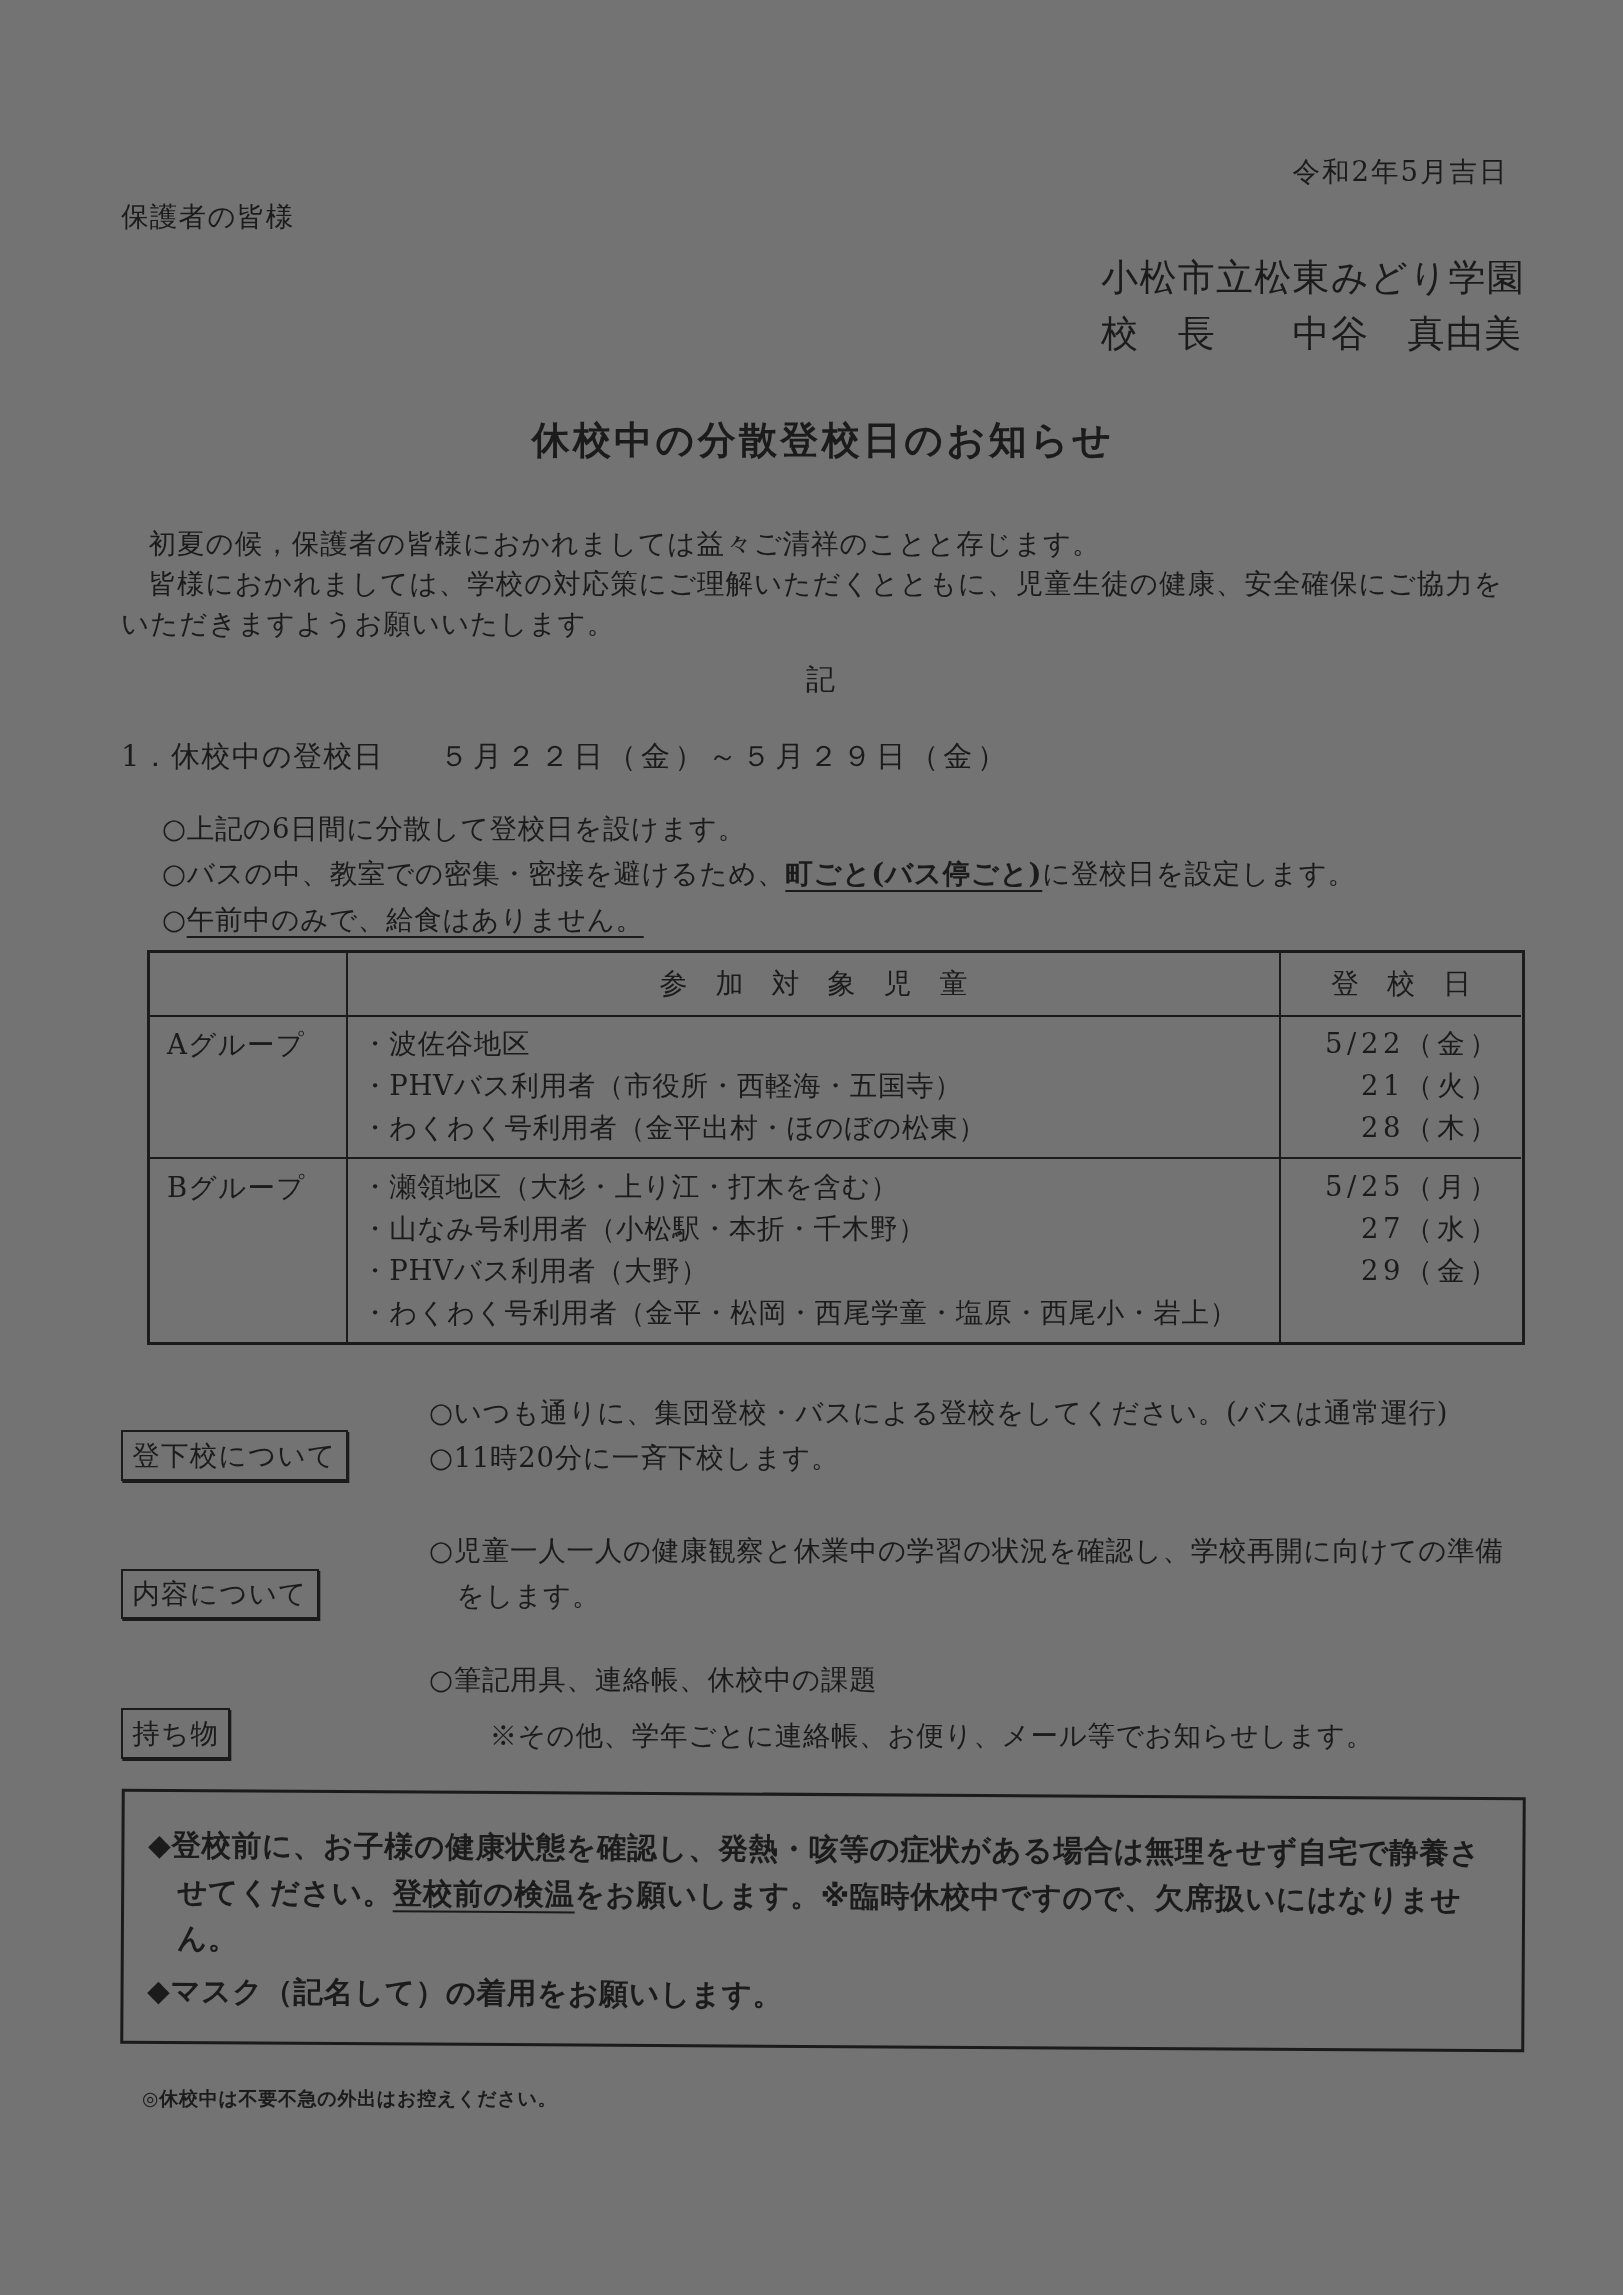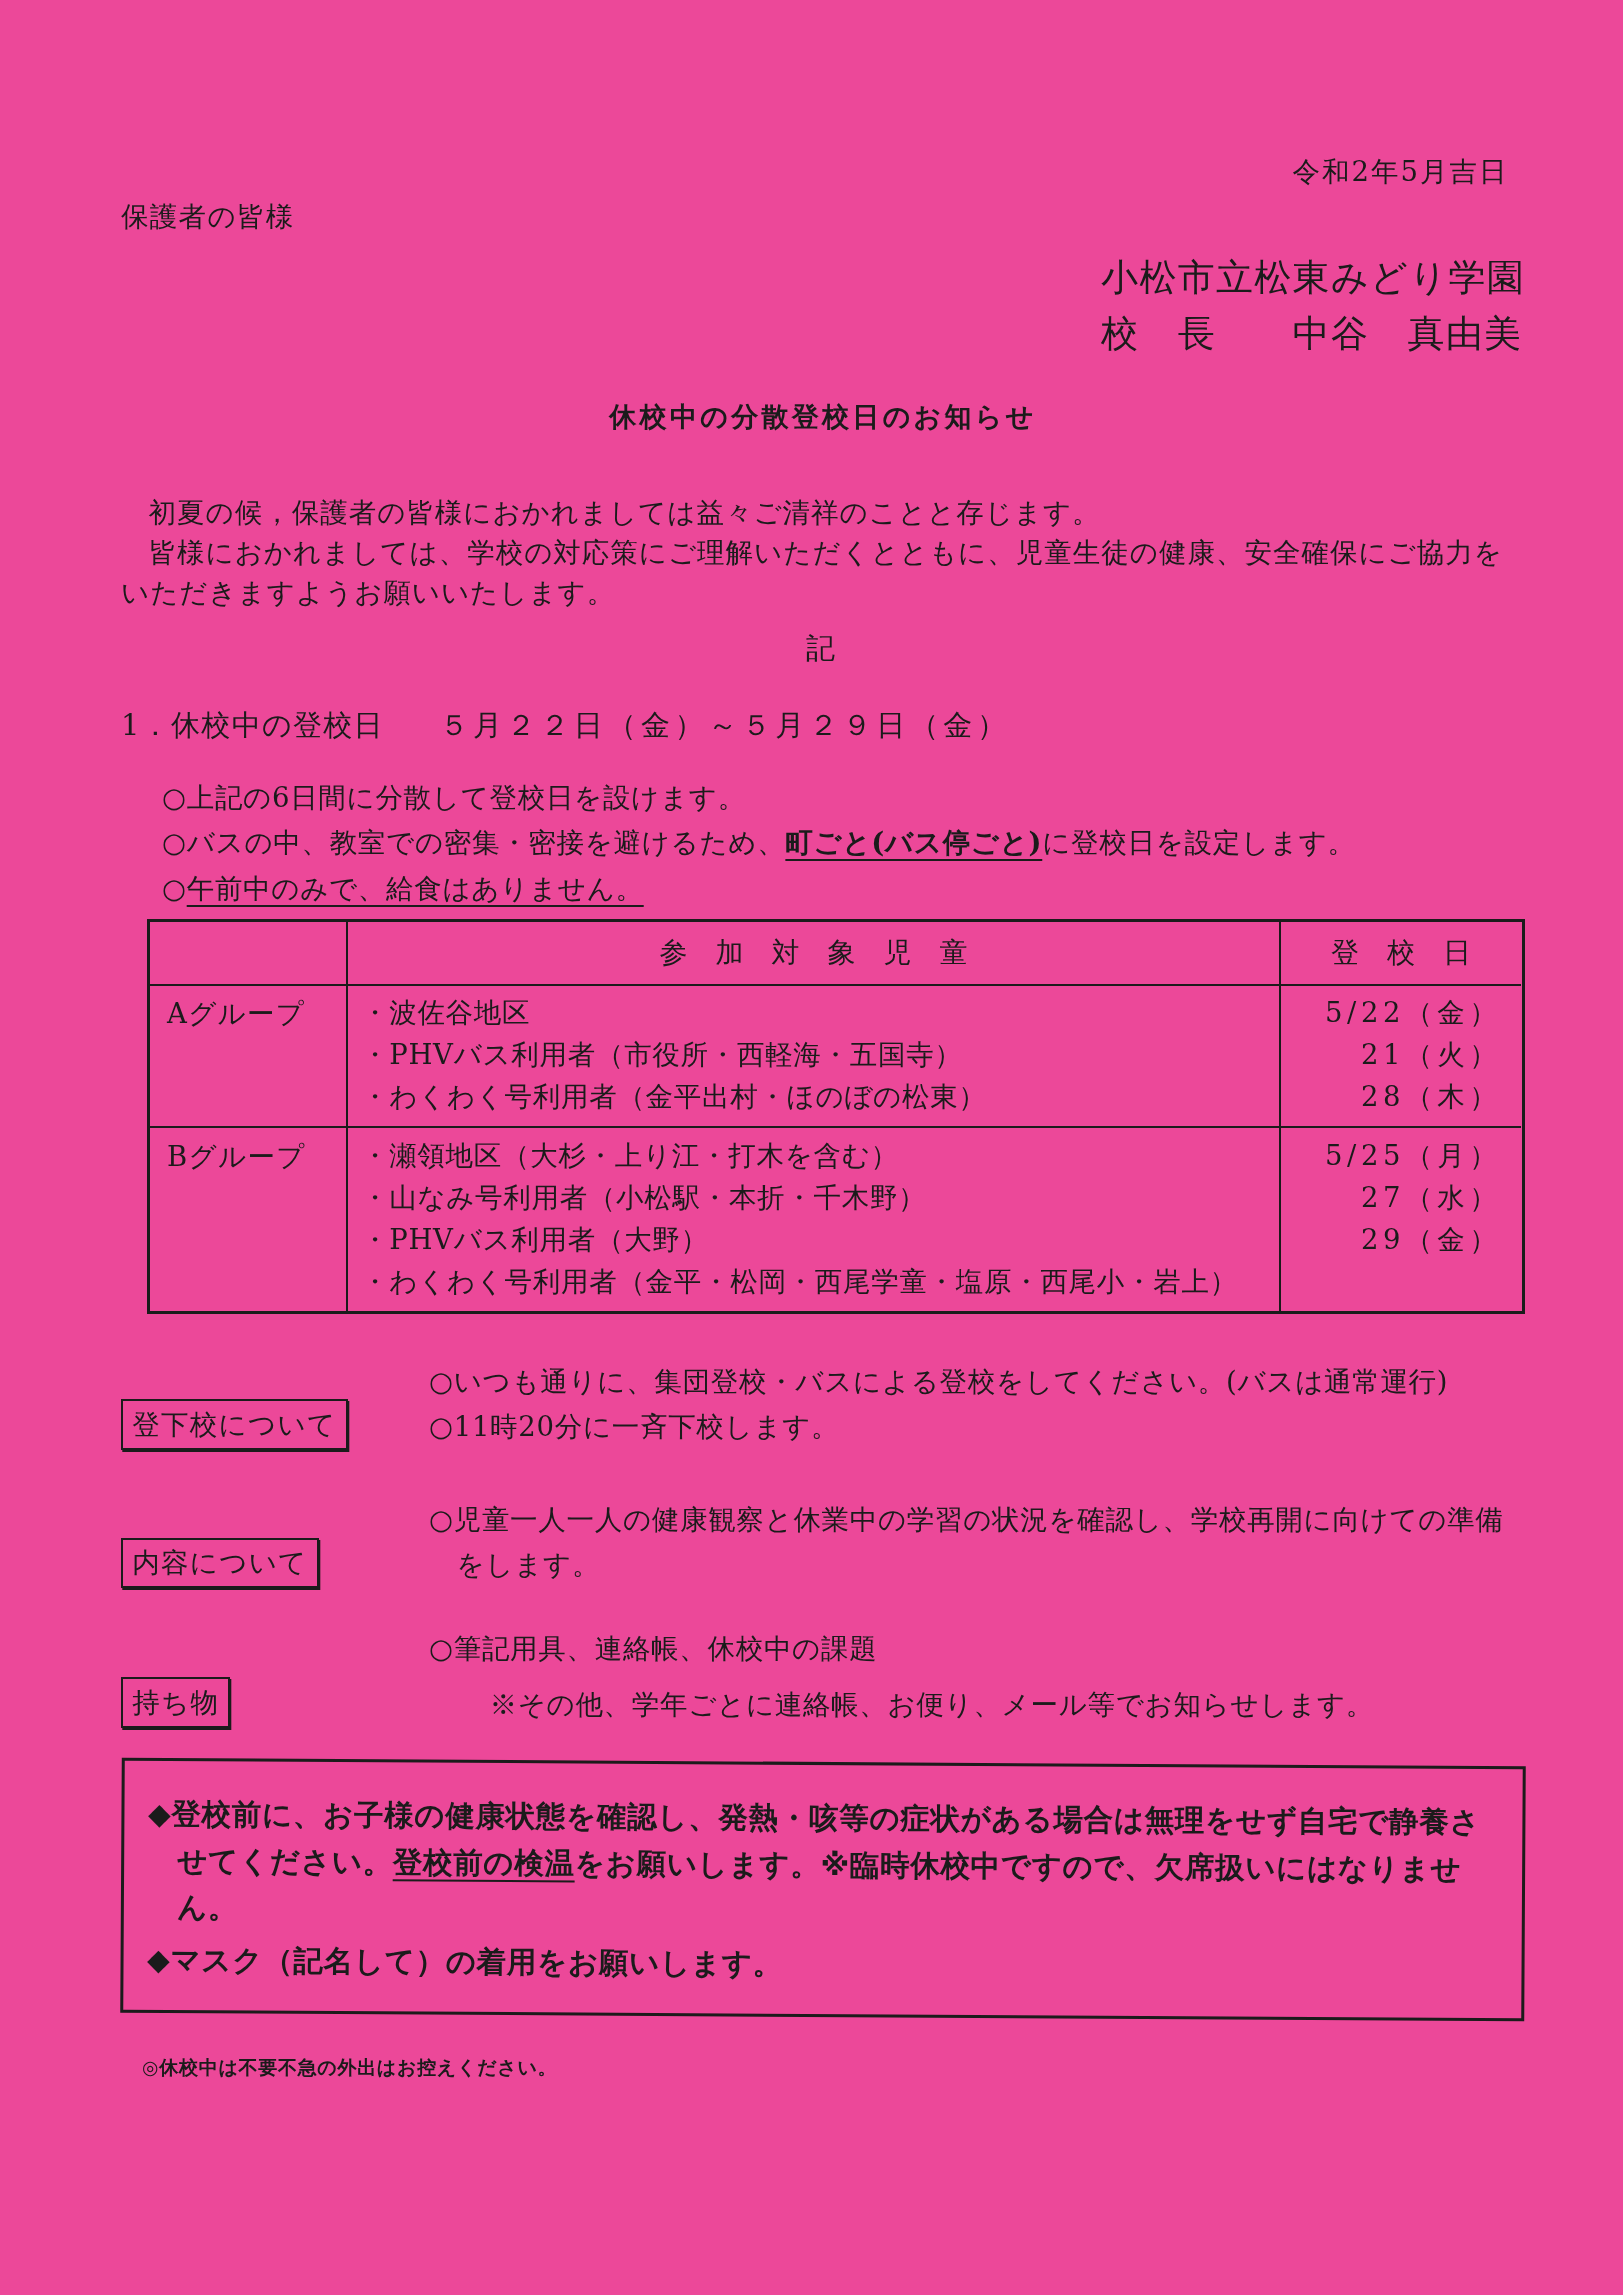--- a/index.html
+++ b/index.html
@@ -1,35 +1,35 @@
 <!DOCTYPE html>
 <html style="font-size:10.5px"><head>
 <meta charset="utf-8">
 <style>
   html,body{margin:0;padding:0;background:#9a9a9a;}
   .page{
     position:relative;
     width:1623px;height:2295px;
-    background:#ec4899;color:#1b1b1b;
+    background:#737373;color:#1b1b1b;
     font-family:"DejaVu Serif", serif;
     box-sizing:border-box;
     padding:154px 98px 0 121px;
     overflow:hidden;
   }
   .gothic{font-family:"DejaVu Sans", sans-serif;}
 
   .date-line{text-align:right;font-size:27.5px;letter-spacing:2px;margin-right:16.4px;}
   .salutation{font-size:27.5px;margin-top:9.2px;letter-spacing:1.3px;}
   .sender{text-align:right;margin-top:15px;font-size:37px;}
   .sender-inner{display:inline-block;text-align:left;line-height:1.5;letter-spacing:1.3px;}
 
   .title{
-    text-align:center;font-size:27px;font-weight:bold;
+    text-align:center;font-size:38px;font-weight:bold;
     font-family:"DejaVu Sans", sans-serif;
-    letter-spacing:3.3px;margin:38px 0 0 0;
+    letter-spacing:3.3px;margin:54px 0 0 0;
   }
 
   .paras{margin-top:58px;font-size:27.5px;line-height:1.45;letter-spacing:1px;}
   .paras p{margin:0;text-indent:1em;}
 
   .ki{ text-align:center;font-size:29px;letter-spacing:5.2px;margin-top:15.7px;}
 
   .sched-head{margin-top:37px;font-size:29px;letter-spacing:1.3px;}
   .sched-dates{margin-left:45px;letter-spacing:4.6px;}
 

